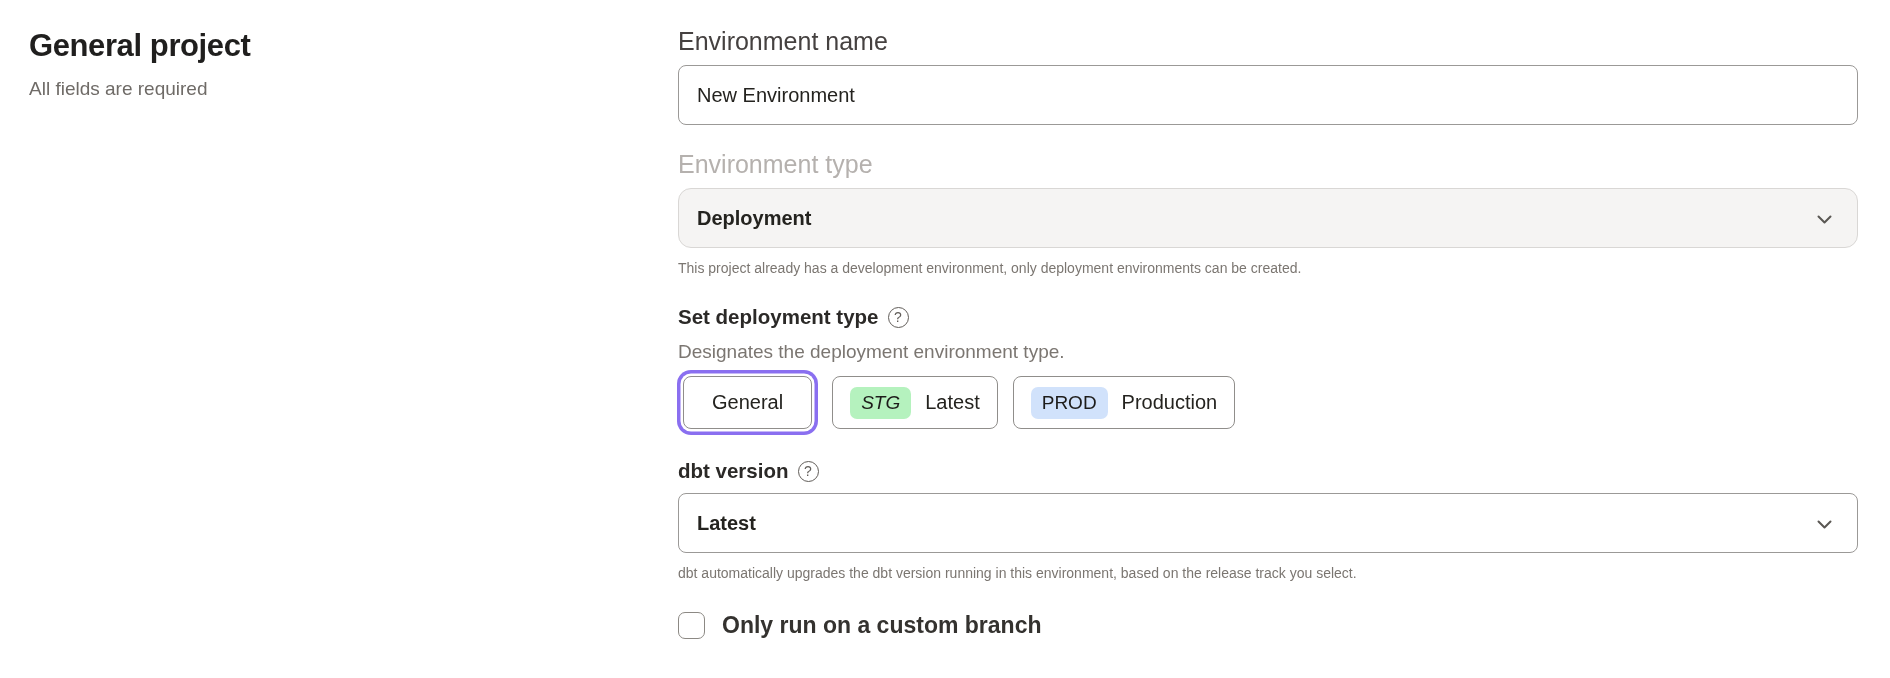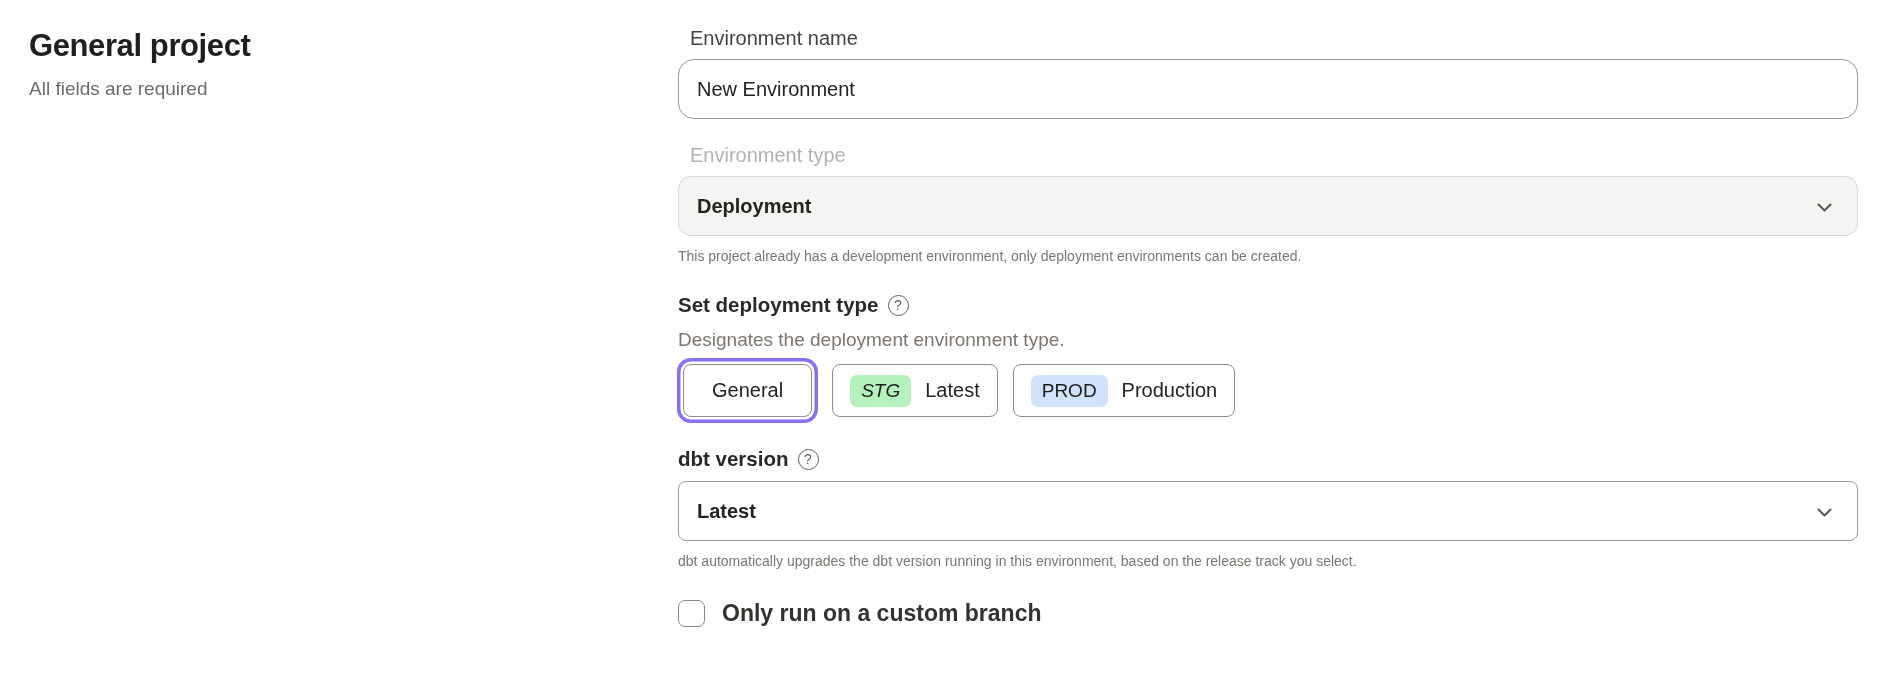--- a/index.html
+++ b/index.html
@@ -16,25 +16,25 @@
   .left-col { width: 649px; flex: none; padding-top: 2px; }
   .page-title {
     margin: 0; font-size: 31px; font-weight: 700; color: #201f1e;
     letter-spacing: -0.4px;
   }
   .page-subtitle { margin: 14px 0 0; font-size: 19px; color: #6f6b67; }
 
   
   .form-col { flex: 1; min-width: 0; padding-top: 1px; }
 
-  .field-label { display: block; font-size: 20px; color: #454140; margin: 0 12px 9px; }
+  .field-label { display: block; font-size: 25px; color: #454140; margin: 0 0 9px; }
   .field-label.disabled { color: #b5b1ae; }
 
   .text-input {
-    width: 100%; height: 60px; border: 1px solid #9b9997; border-radius: 16px;
+    width: 100%; height: 60px; border: 1px solid #9b9997; border-radius: 8px;
     background: #ffffff; padding: 0 18px; font-size: 20px; color: #24231f;
     font-family: "Liberation Sans", sans-serif; outline: none;
   }
 
   .select {
     width: 100%; height: 60px; border: 1px solid #9b9997; border-radius: 8px;
     background: #ffffff; padding: 0 24px 0 18px; font-size: 20px; color: #24231f;
     display: flex; align-items: center; justify-content: space-between;
     font-weight: 600; cursor: pointer;
   }

